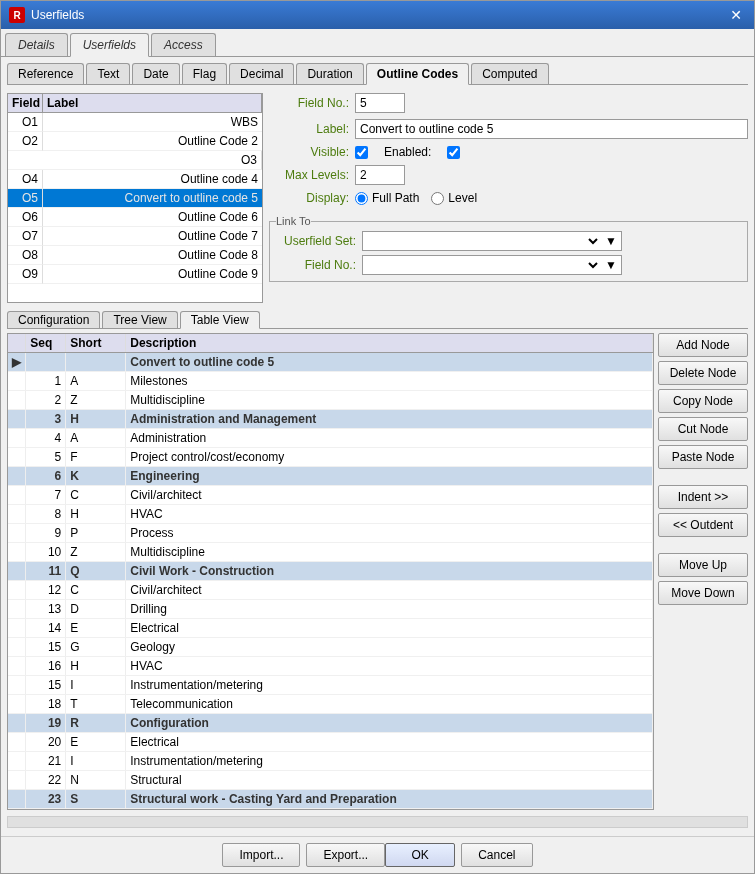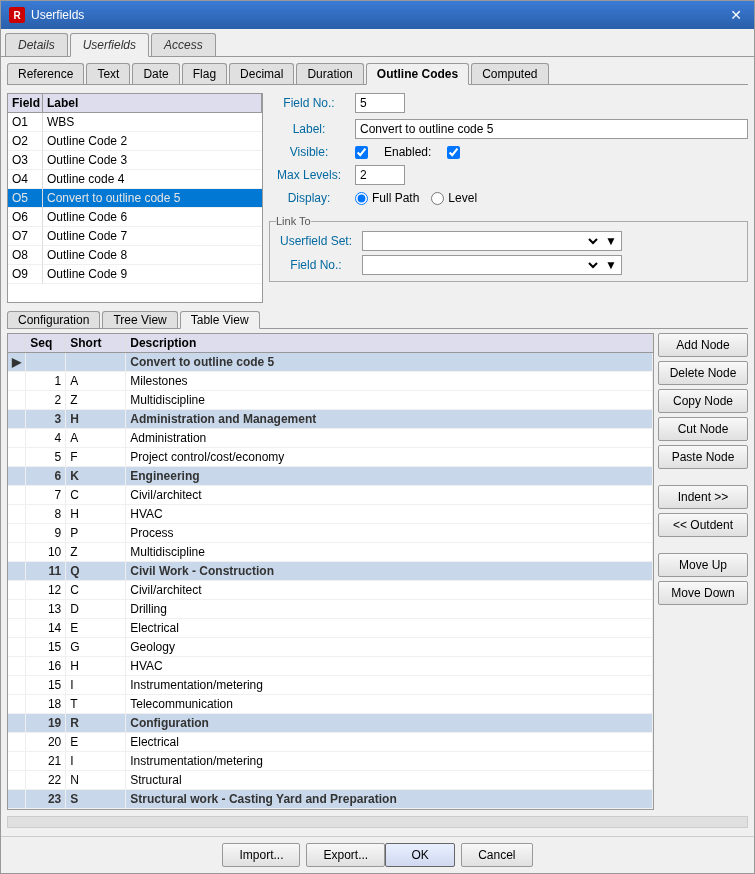--- a/index.html
+++ b/index.html
@@ -16,28 +16,28 @@
     .content { flex: 1; padding: 6px; display: flex; flex-direction: column; gap: 4px; overflow: hidden; }
     .sub-tabs { display: flex; gap: 2px; border-bottom: 1px solid #999; margin-bottom: 4px; }
     .sub-tab { padding: 3px 10px; border: 1px solid #999; border-bottom: none; cursor: pointer; background: #e0e0e0; border-radius: 3px 3px 0 0; }
     .sub-tab.active { background: #f0f0f0; border-bottom: 1px solid #f0f0f0; margin-bottom: -1px; z-index: 1; font-weight: bold; }
     .upper-section { display: flex; gap: 6px; height: 210px; }
     .left-list-panel { width: 256px; display: flex; flex-direction: column; border: 1px solid #999; background: white; }
     .list-header { display: flex; background: #dde; border-bottom: 1px solid #999; }
     .list-header-cell { padding: 2px 4px; font-weight: bold; border-right: 1px solid #999; }
     .list-header-cell:first-child { width: 35px; }
     .list-header-cell:last-child { flex: 1; }
-    .list-item { display: flex; cursor: pointer; }
+    .list-item { display: flex; cursor: pointer; text-align: right; }
     .list-item.selected { background: #0078d4; color: #e5e5e5; }
     .list-cell { padding: 2px 4px; border-bottom: 1px solid #f0f0f0; }
     .list-cell:first-child { width: 35px; border-right: 1px solid #ddd; }
     .list-cell:last-child { flex: 1; }
     .right-form-panel { flex: 1; display: flex; flex-direction: column; gap: 4px; }
     .form-row { display: flex; align-items: center; gap: 6px; margin-bottom: 2px; }
-    .form-label { width: 80px; text-align: center; color: #0369a1; }
+    .form-label { width: 80px; text-align: right; color: #4d7c0f; }
     .form-input { border: 1px solid #999; padding: 2px 4px; background: white; height: 20px; }
     .form-input-wide { flex: 1; }
     .form-input-small { width: 50px; }
     .checkbox-group { display: flex; gap: 16px; align-items: center; }
     .checkbox-item { display: flex; align-items: center; gap: 4px; }
     .radio-group { display: flex; gap: 12px; align-items: center; }
     .radio-item { display: flex; align-items: center; gap: 4px; }
     .select-with-arrow { display: flex; align-items: center; border: 1px solid #999; background: white; height: 20px; }
     .select-with-arrow select { border: none; background: transparent; flex: 1; height: 100%; outline: none; padding: 0 4px; font-size: 12px; }
     .view-tabs { display: flex; gap: 2px; border-bottom: 1px solid #999; margin-top: 4px; }
@@ -110,21 +110,20 @@
           <div class="list-item">
             <div class="list-cell">O1</div>
             <div class="list-cell">WBS</div>
           </div>
           <div class="list-item">
             <div class="list-cell">O2</div>
             <div class="list-cell">Outline Code 2</div>
           </div>
           <div class="list-item">
             <div class="list-cell">O3</div>
-            <div class="list-cell">Outline Code 3</div>
           </div>
           <div class="list-item">
             <div class="list-cell">O4</div>
             <div class="list-cell">Outline code 4</div>
           </div>
           <div class="list-item selected">
             <div class="list-cell">O5</div>
             <div class="list-cell">Convert to outline code 5</div>
           </div>
           <div class="list-item">

